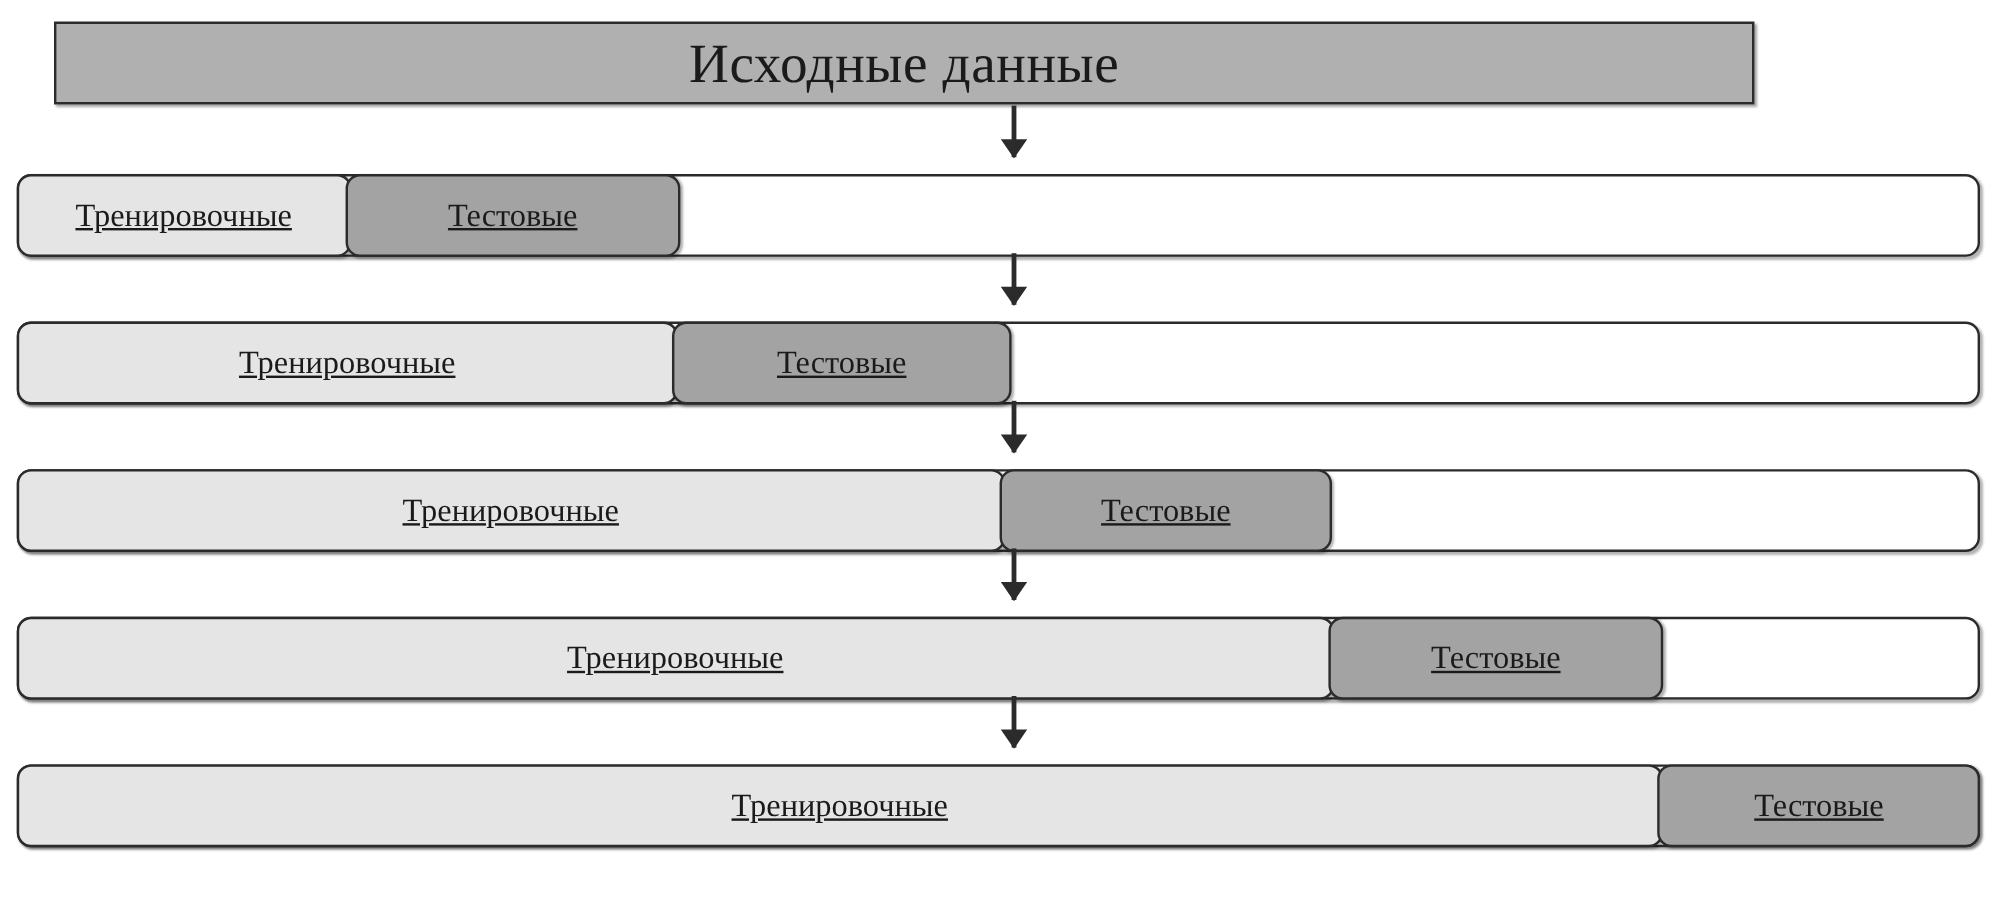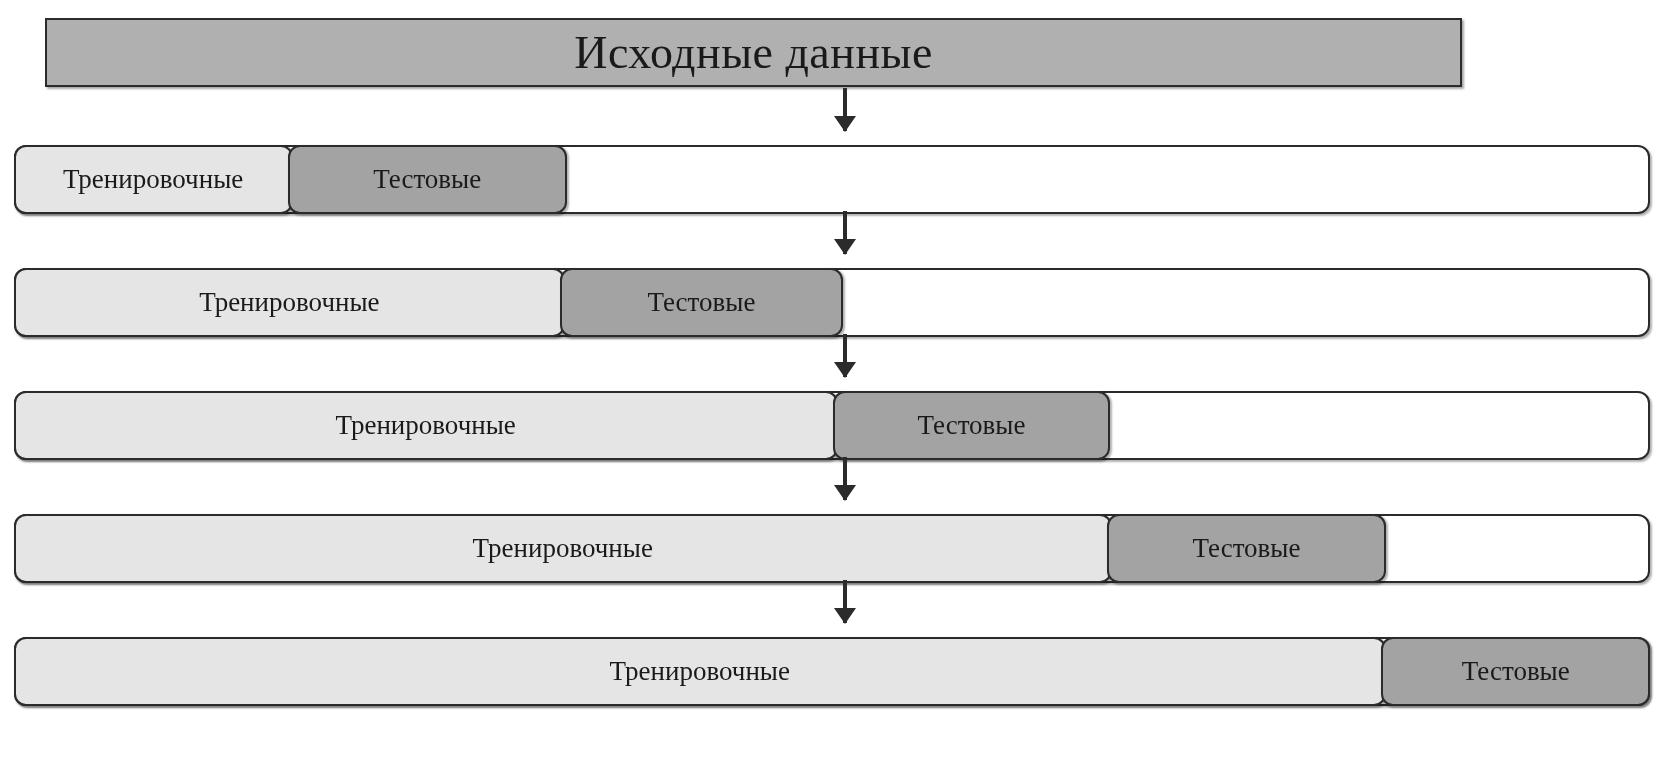--- a/index.html
+++ b/index.html
@@ -81,20 +81,21 @@
   }
   .seg-test {
     background: #a3a3a3;
   }
   .seg-label {
     font-size: 27px;
     line-height: 1;
     color: #1a1a1a;
     white-space: nowrap;
     padding: 0 6px;
+    text-decoration: underline;
   }
 
   
   .arrow {
     position: absolute;
     width: 4px;
     background: #2b2b2b;
   }
   .arrow::after {
     content: "";

